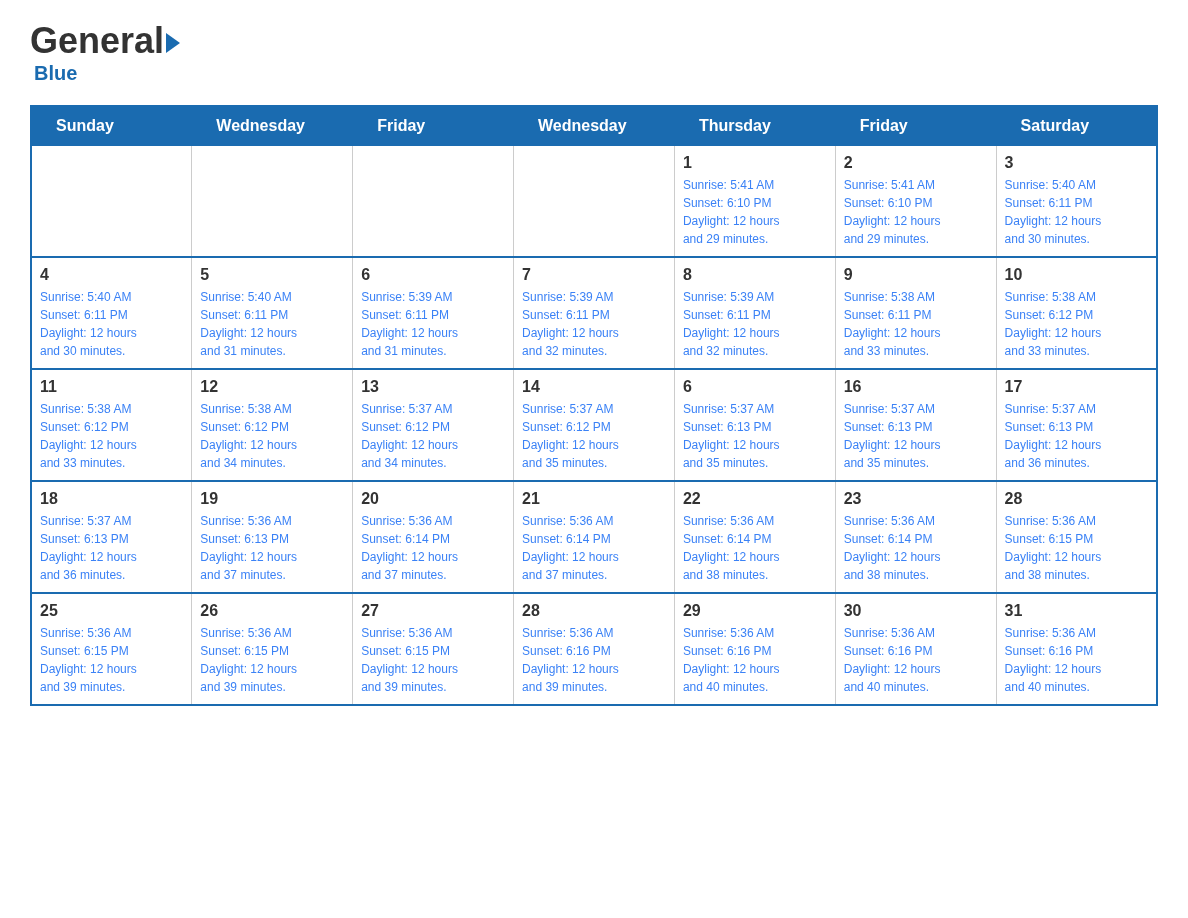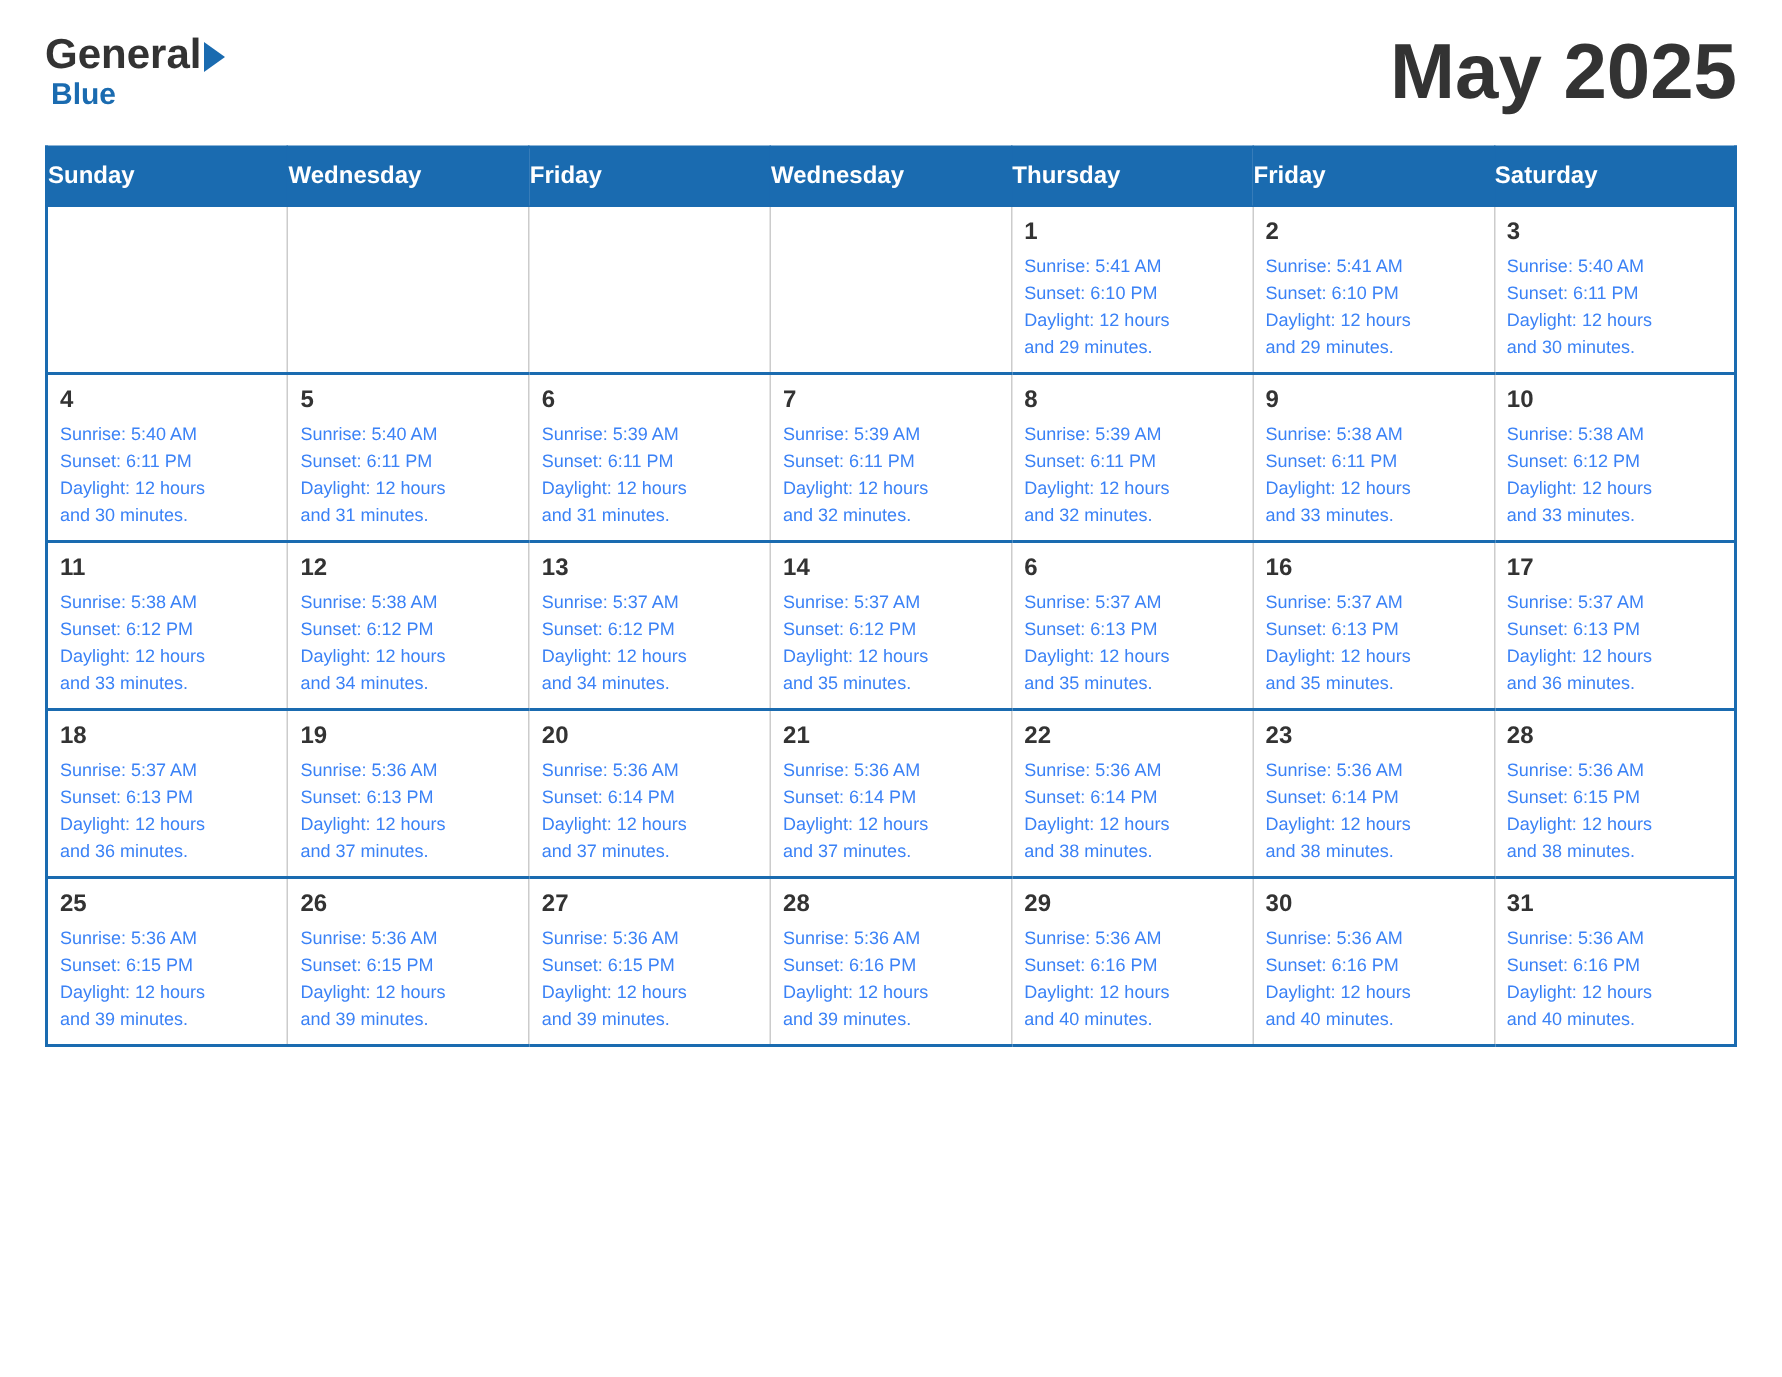--- a/index.html
+++ b/index.html
@@ -42,21 +42,21 @@
     .calendar {
       width: 100%;
       border-collapse: collapse;
       border: 2px solid #1a6bb0;
     }
     .calendar th {
       background: #1a6bb0;
       color: #fff;
       font-size: 16px;
       font-weight: bold;
-      padding: 10px 0;
+      padding: 10px 24px;
       text-align: left;
       border: 1px solid #1a6bb0;
     }
     .calendar td {
       vertical-align: top;
       padding: 8px;
       border: 1px solid #ccc;
       border-bottom: 2px solid #1a6bb0;
       width: calc(100% / 7);
       min-height: 100px;
@@ -94,27 +94,26 @@
       margin-left: 4px;
       text-align: right;
     }
   </style>
 </head>
 <body>
 
 <div class="header">
   <div class="logo-wrapper">
     <div class="logo-line1">
-      <span style="font-size:28px;font-weight:bold;color:#333;">General</span>
+      <span style="font-size:36px;font-weight:bold;color:#333;">General</span>
       <div class="logo-arrow"></div>
     </div>
     <div class="logo-line2">Blue</div>
   </div>
   <div class="title-area">
-    <div class="month-title">May 2025</div>
   </div>
 </div>
 
 <table class="calendar">
   <thead>
     <tr>
       <th>Sunday</th>
       <th>Wednesday</th>
       <th>Friday</th>
       <th>Wednesday</th>

